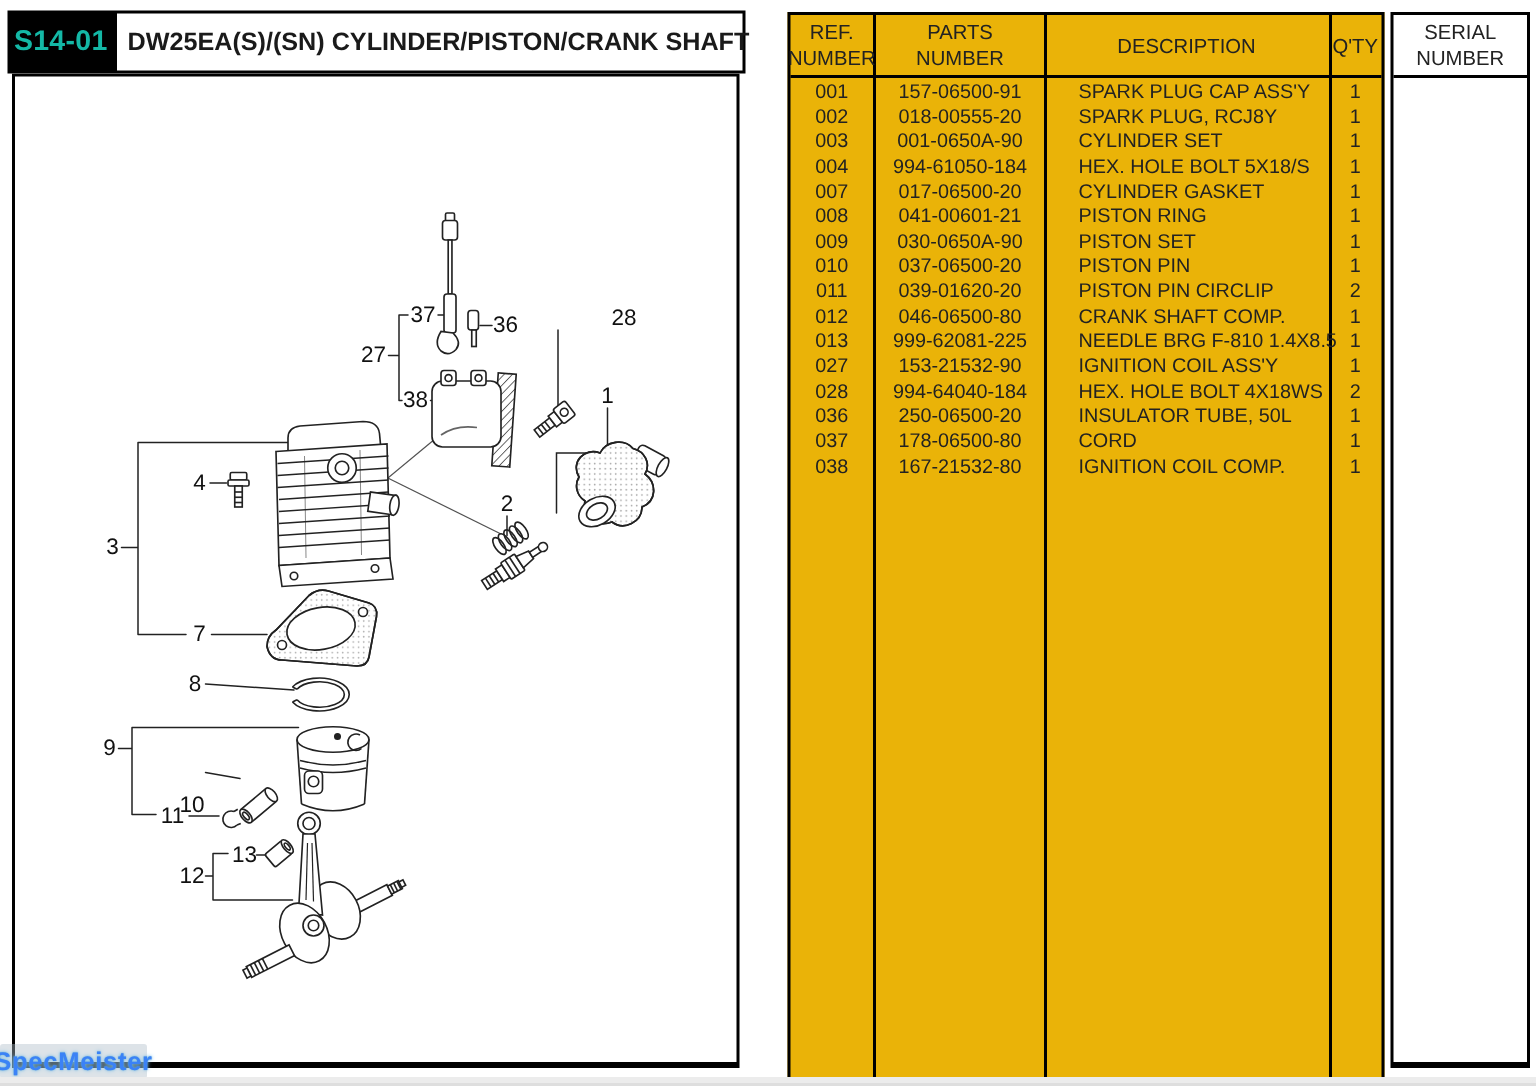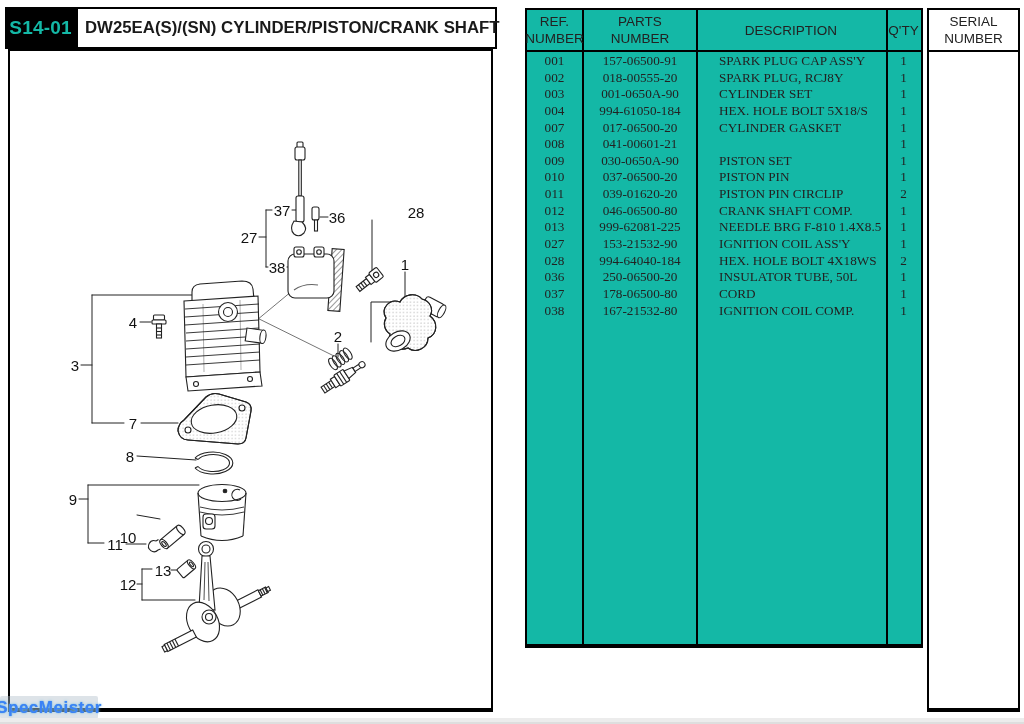--- a/index.html
+++ b/index.html
@@ -11,30 +11,30 @@
   #title-box{position:absolute;left:76px;top:7px;width:421px;height:42px;border:2px solid #000;
              box-sizing:border-box;background:#fff;display:flex;align-items:center;
              font-weight:bold;font-size:16.8px;padding-left:7px;white-space:nowrap;}
   
   #diagram-panel{position:absolute;left:8px;top:49px;width:485px;height:663px;border:2px solid #000;
                  border-bottom-width:4px;box-sizing:border-box;background:#fff;}
   #diagram-svg{position:absolute;left:0;top:0;width:1024px;height:724px;pointer-events:none;}
   .callout{position:absolute;transform:translate(-50%,-50%);font-size:15px;color:#111;
            background:transparent;line-height:1;white-space:nowrap;}
   
-  #parts-table{position:absolute;left:525px;top:8px;width:398px;height:640px;border:2px solid #000;
-               border-bottom-width:4px;box-sizing:border-box;background:#14b8a6;}
+  #parts-table{position:absolute;left:525px;top:8px;width:398px;height:716px;border:2px solid #000;
+               border-bottom-width:4px;box-sizing:border-box;background:#eab308;}
   #serial-box{position:absolute;left:927px;top:8px;width:93px;height:704px;border:2px solid #000;
               border-bottom-width:4px;box-sizing:border-box;background:#fff;}
   .vline{position:absolute;top:0;bottom:0;width:2px;background:#000;}
   .header-row{position:absolute;left:0;top:0;right:0;height:40px;border-bottom:2px solid #000;}
   .th{position:absolute;top:0;height:40px;display:flex;flex-direction:column;align-items:center;
       justify-content:center;font-size:13.5px;line-height:17px;color:#222;}
   .th.single{justify-content:center;}
-  #rows{position:absolute;left:0;top:43px;right:0;font-family:Liberation Serif, serif;}
+  #rows{position:absolute;left:0;top:43px;right:0;}
   .trow{position:relative;height:16.65px;font-size:13.2px;line-height:16.65px;color:#222;white-space:nowrap;}
   .cell{position:absolute;top:0;height:16.65px;}
   .cell.ref{left:0;width:55px;text-align:center;}
   .cell.parts{left:57px;width:112px;text-align:center;}
   .cell.desc{left:169px;width:200px;padding-left:23px;box-sizing:border-box;text-align:left;overflow:visible;}
   .cell.qty{left:359px;width:35px;text-align:center;}
   
   #watermark{position:absolute;left:0px;top:696px;width:98px;height:23px;background:rgba(173,189,199,0.42);
              display:flex;align-items:center;justify-content:center;font-weight:bold;font-size:17px;
              color:#3b82f6;text-shadow:0 0 1px #5aa7d6,0 0 3px #7cc0e8;letter-spacing:0.5px;border-radius:2px;}
@@ -328,20 +328,21 @@
         </div>
         <div class="trow">
           <div class="cell ref">007</div>
           <div class="cell parts">017-06500-20</div>
           <div class="cell desc">CYLINDER GASKET</div>
           <div class="cell qty">1</div>
         </div>
         <div class="trow">
           <div class="cell ref">008</div>
           <div class="cell parts">041-00601-21</div>
+          <div class="cell desc">PISTON RING</div>
           <div class="cell qty">1</div>
         </div>
         <div class="trow">
           <div class="cell ref">009</div>
           <div class="cell parts">030-0650A-90</div>
           <div class="cell desc">PISTON SET</div>
           <div class="cell qty">1</div>
         </div>
         <div class="trow">
           <div class="cell ref">010</div>

